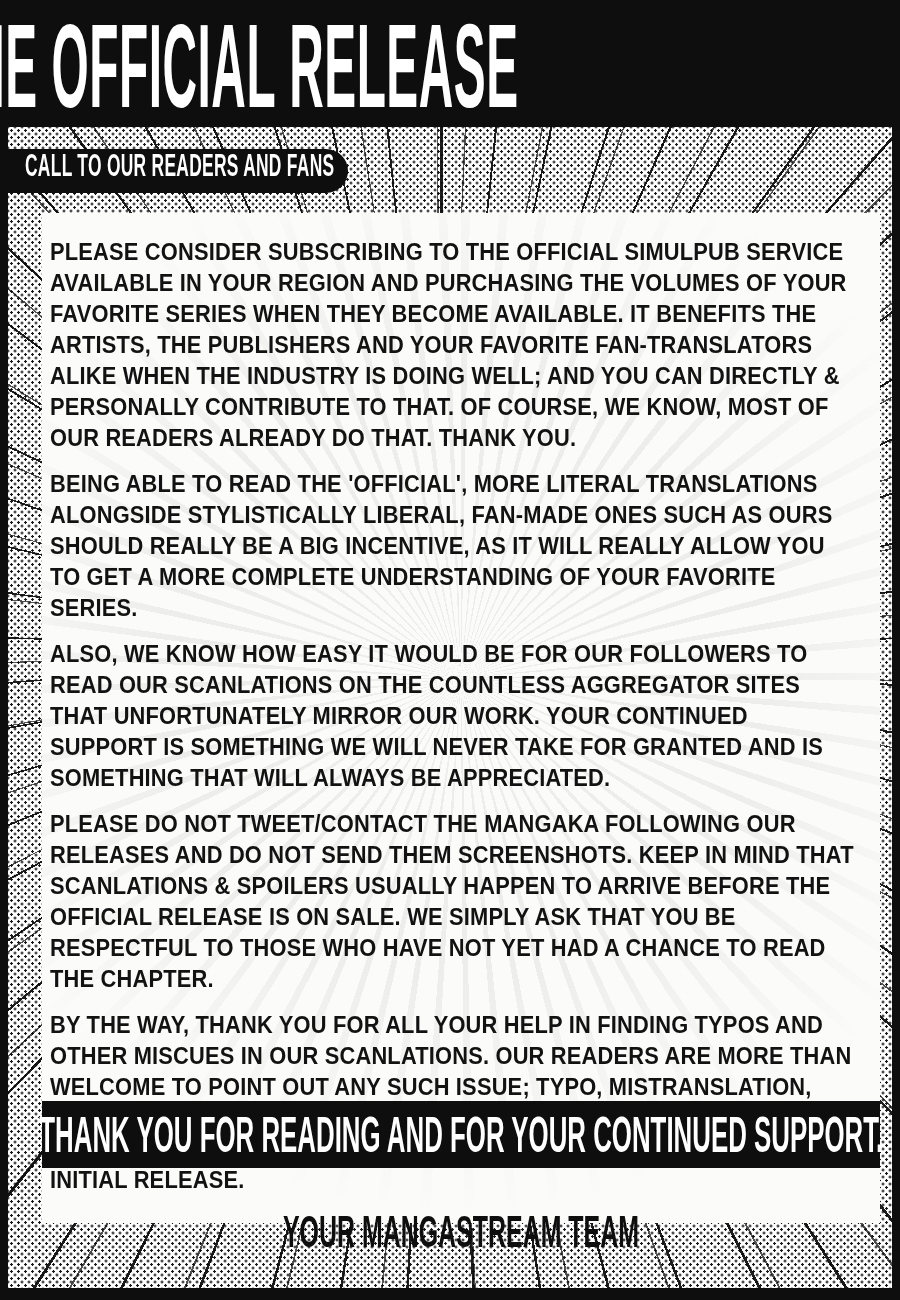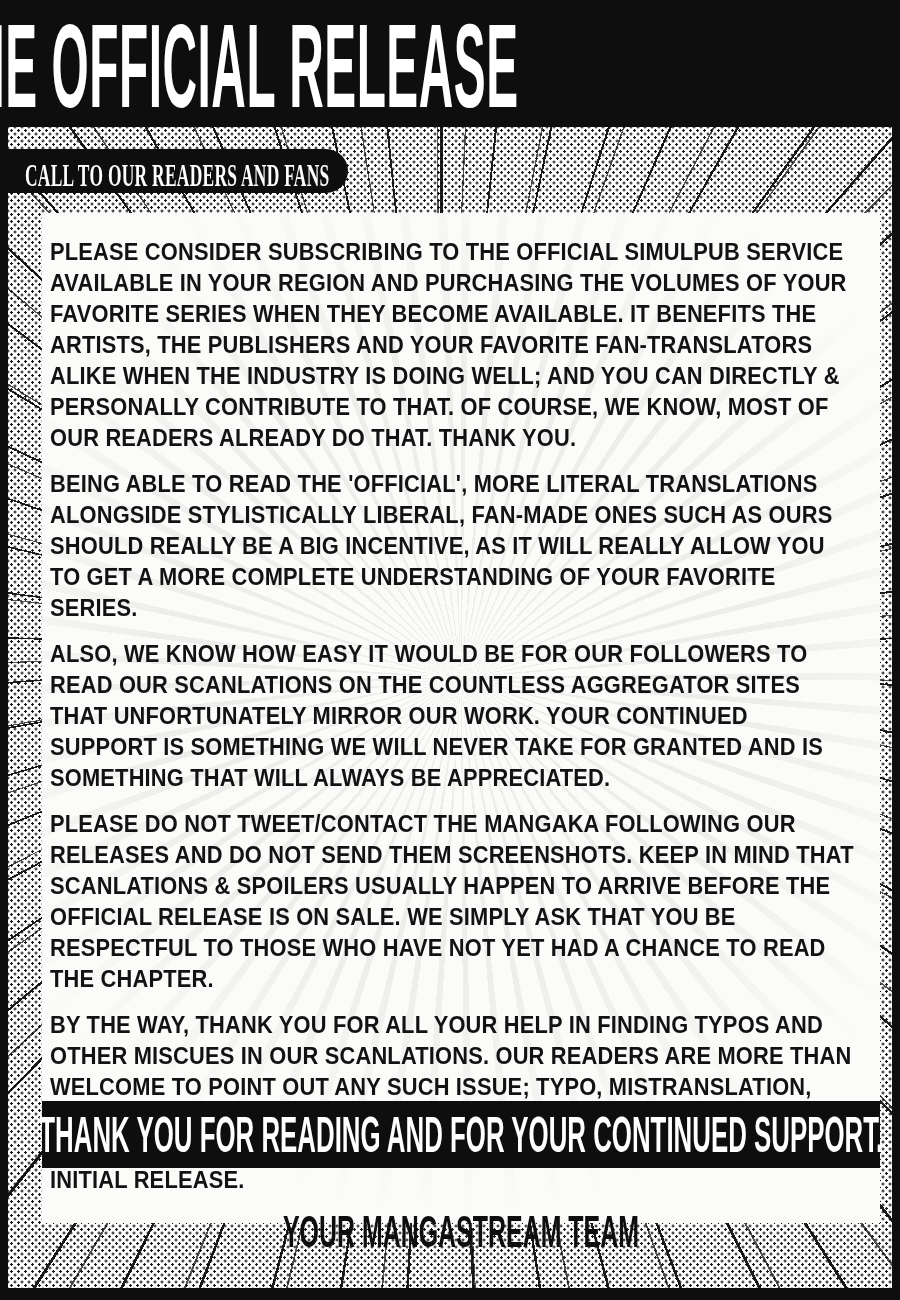--- a/index.html
+++ b/index.html
@@ -45,23 +45,22 @@
     background-size: auto, auto, 7px 7px, 7px 7px;
     background-position: 0 0, 0 0, 0 0, 3.5px 3.5px;
     z-index: 1;
   }
 
   
   .readers-tab {
     position: absolute; left: 0; top: 149px; width: 348px; height: 44px;
     background: var(--ink);
     border-radius: 0 22px 22px 0;
-    display: flex; align-items: flex-end;
+    display: flex; align-items: flex-start;
     z-index: 4;
-    font-family: Liberation Serif, serif;
   }
   .readers-tab-label {
     color: #fff;
     font-weight: 700;
     font-size: 30px;
     white-space: nowrap;
     transform: scale(0.58, 1.02);
     transform-origin: left center;
     margin-left: 25px;
     letter-spacing: 0.5px;

